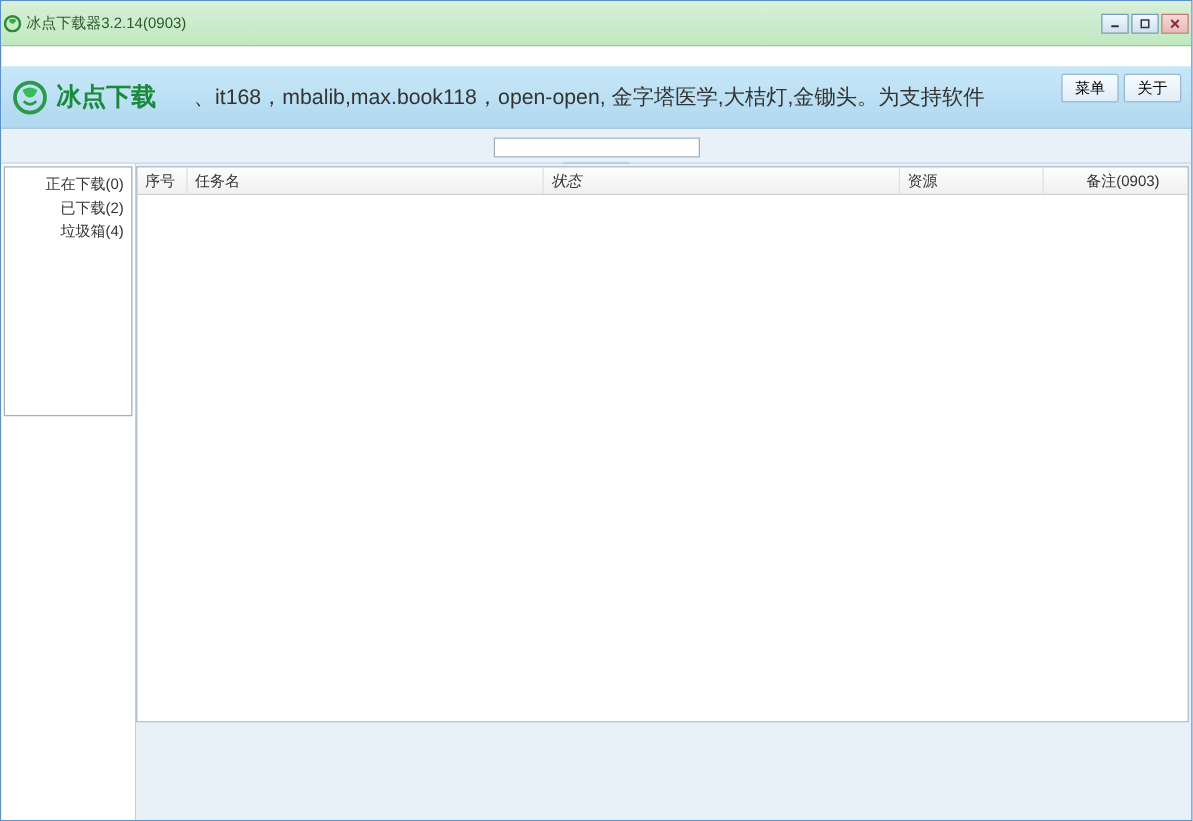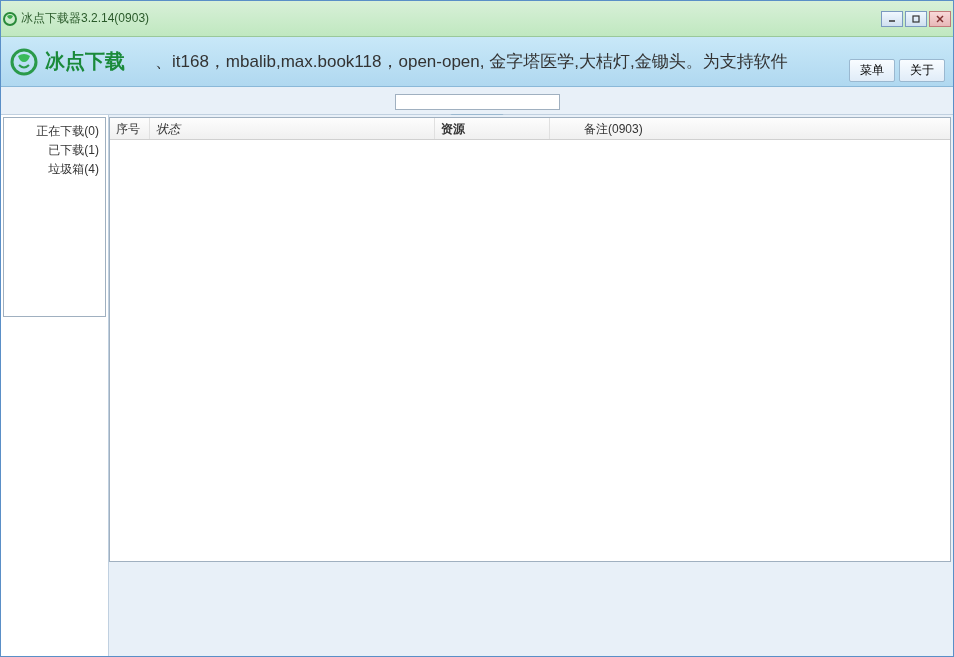--- a/index.html
+++ b/index.html
@@ -51,20 +51,21 @@
       border-color: #c07a7a;
     }
     .header {
       height: 50px;
       background: linear-gradient(to bottom, #c8e8f8, #b0d8f0);
       display: flex;
       align-items: center;
       padding: 0 8px;
       border-bottom: 1px solid #8ab8d8;
       position: relative;
+      margin-top: 16px;
     }
     .logo {
       display: flex;
       align-items: center;
       gap: 6px;
     }
     .logo-icon {
       width: 30px; height: 30px;
     }
     .logo-text {
@@ -76,21 +77,21 @@
       margin-left: 30px;
       color: #333;
       font-size: 17px;
       flex: 1;
     }
     .header-buttons {
       display: flex;
       gap: 4px;
       position: absolute;
       right: 8px;
-      bottom: 4px;
+      bottom: 20px;
       justify-content: flex-end;
     }
     .header-btn {
       padding: 2px 10px;
       background: linear-gradient(to bottom, #f8fcff, #e0ecf8);
       border: 1px solid #9ab8d0;
       border-radius: 2px;
       cursor: pointer;
       font-size: 12px;
     }
@@ -171,21 +172,21 @@
     .th {
       padding: 3px 6px;
       border-right: 1px solid #e0e0e0;
       font-size: 12px;
       color: #333;
       white-space: nowrap;
     }
     .th-index { width: 40px; }
     .th-name { width: 285px; }
     .th-status { width: 285px; font-style: italic; }
-    .th-resource { width: 115px; font-weight: bold; }
+    .th-resource { width: 115px; }
     .th-note { flex: 1; border-right: none; margin-left: 28px; }
     .table-body {
       height: calc(100% - 22px);
       background: #fff;
     }
     .bottom-area {
       flex: 1;
       background: #e8f0f8;
     }
   </style>
@@ -241,28 +242,29 @@
 <div class="toolbar">
   <div class="toolbar-spacer"></div>
   <input type="text" class="url-input" value="" style="">
   <button class="download-btn">下载</button>
 </div>
 
 <div class="main">
   <div class="sidebar">
     <div class="sidebar-box">
       <div class="sidebar-item">正在下载(0)</div>
-      <div class="sidebar-item">已下载(1)</div>
+      <div class="sidebar-item">已下载(2)</div>
       <div class="sidebar-item">垃圾箱(4)</div>
     </div>
   </div>
   <div class="content">
     <div class="table-container">
       <div class="table-header">
         <div class="th th-index">序号</div>
+        <div class="th th-name">任务名</div>
         <div class="th th-status">状态</div>
         <div class="th th-resource">资源</div>
         <div class="th th-note">备注(0903)</div>
       </div>
       <div class="table-body"></div>
     </div>
     <div class="bottom-area"></div>
   </div>
 </div>
 

